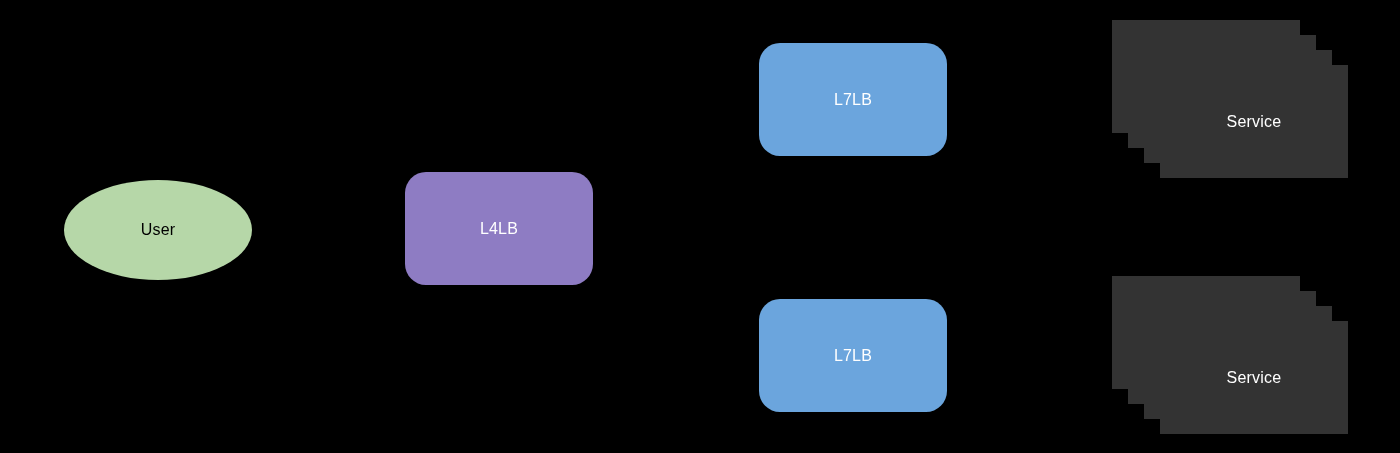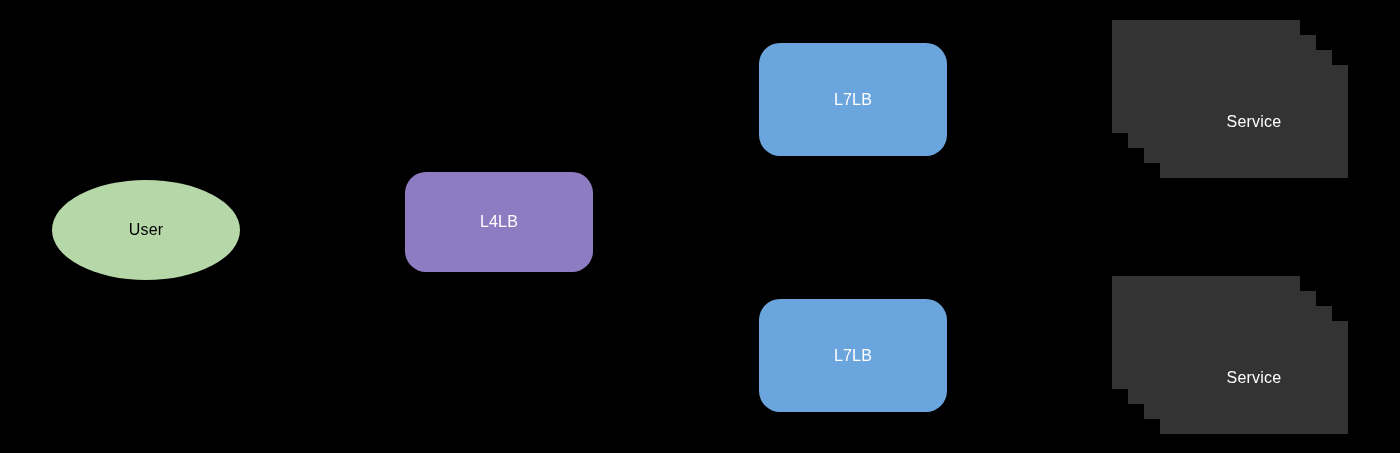--- a/index.html
+++ b/index.html
@@ -51,24 +51,24 @@
   .stack-front {
     display: flex;
     align-items: center;
     justify-content: center;
   }
 </style>
 </head>
 <body>
 
 <div id="canvas" style="width: 1400px; height: 453px; background: rgb(0, 0, 0);">
-    <div class="node shape-ellipse" style="left: 52px; top: 180px; width: 188px; height: 100px; background: rgb(182, 215, 168); color: rgb(0, 0, 0);">
+    <div class="node shape-ellipse" style="left: 64px; top: 180px; width: 188px; height: 100px; background: rgb(182, 215, 168); color: rgb(0, 0, 0);">
       <span class="node-label">User</span>
     </div>
-    <div class="node" style="left: 405px; top: 172px; width: 188px; height: 100px; background: rgb(142, 124, 195); color: rgb(255, 255, 255);">
+    <div class="node" style="left: 405px; top: 172px; width: 188px; height: 113px; background: rgb(142, 124, 195); color: rgb(255, 255, 255);">
       <span class="node-label">L4LB</span>
     </div>
     <div class="node" style="left: 759px; top: 43px; width: 188px; height: 113px; background: rgb(107, 165, 221); color: rgb(255, 255, 255);">
       <span class="node-label">L7LB</span>
     </div>
     <div class="node" style="left: 759px; top: 299px; width: 188px; height: 113px; background: rgb(107, 165, 221); color: rgb(255, 255, 255);">
       <span class="node-label">L7LB</span>
     </div>
     <div class="stack" style="left: 1112px; top: 20px; width: 236px; height: 158px;">
       <div class="stack-layer" style="left: 0px; top: 0px; width: 188px; height: 113px; background: rgb(51, 51, 51); z-index: 1; color: rgb(255, 255, 255);"></div>

